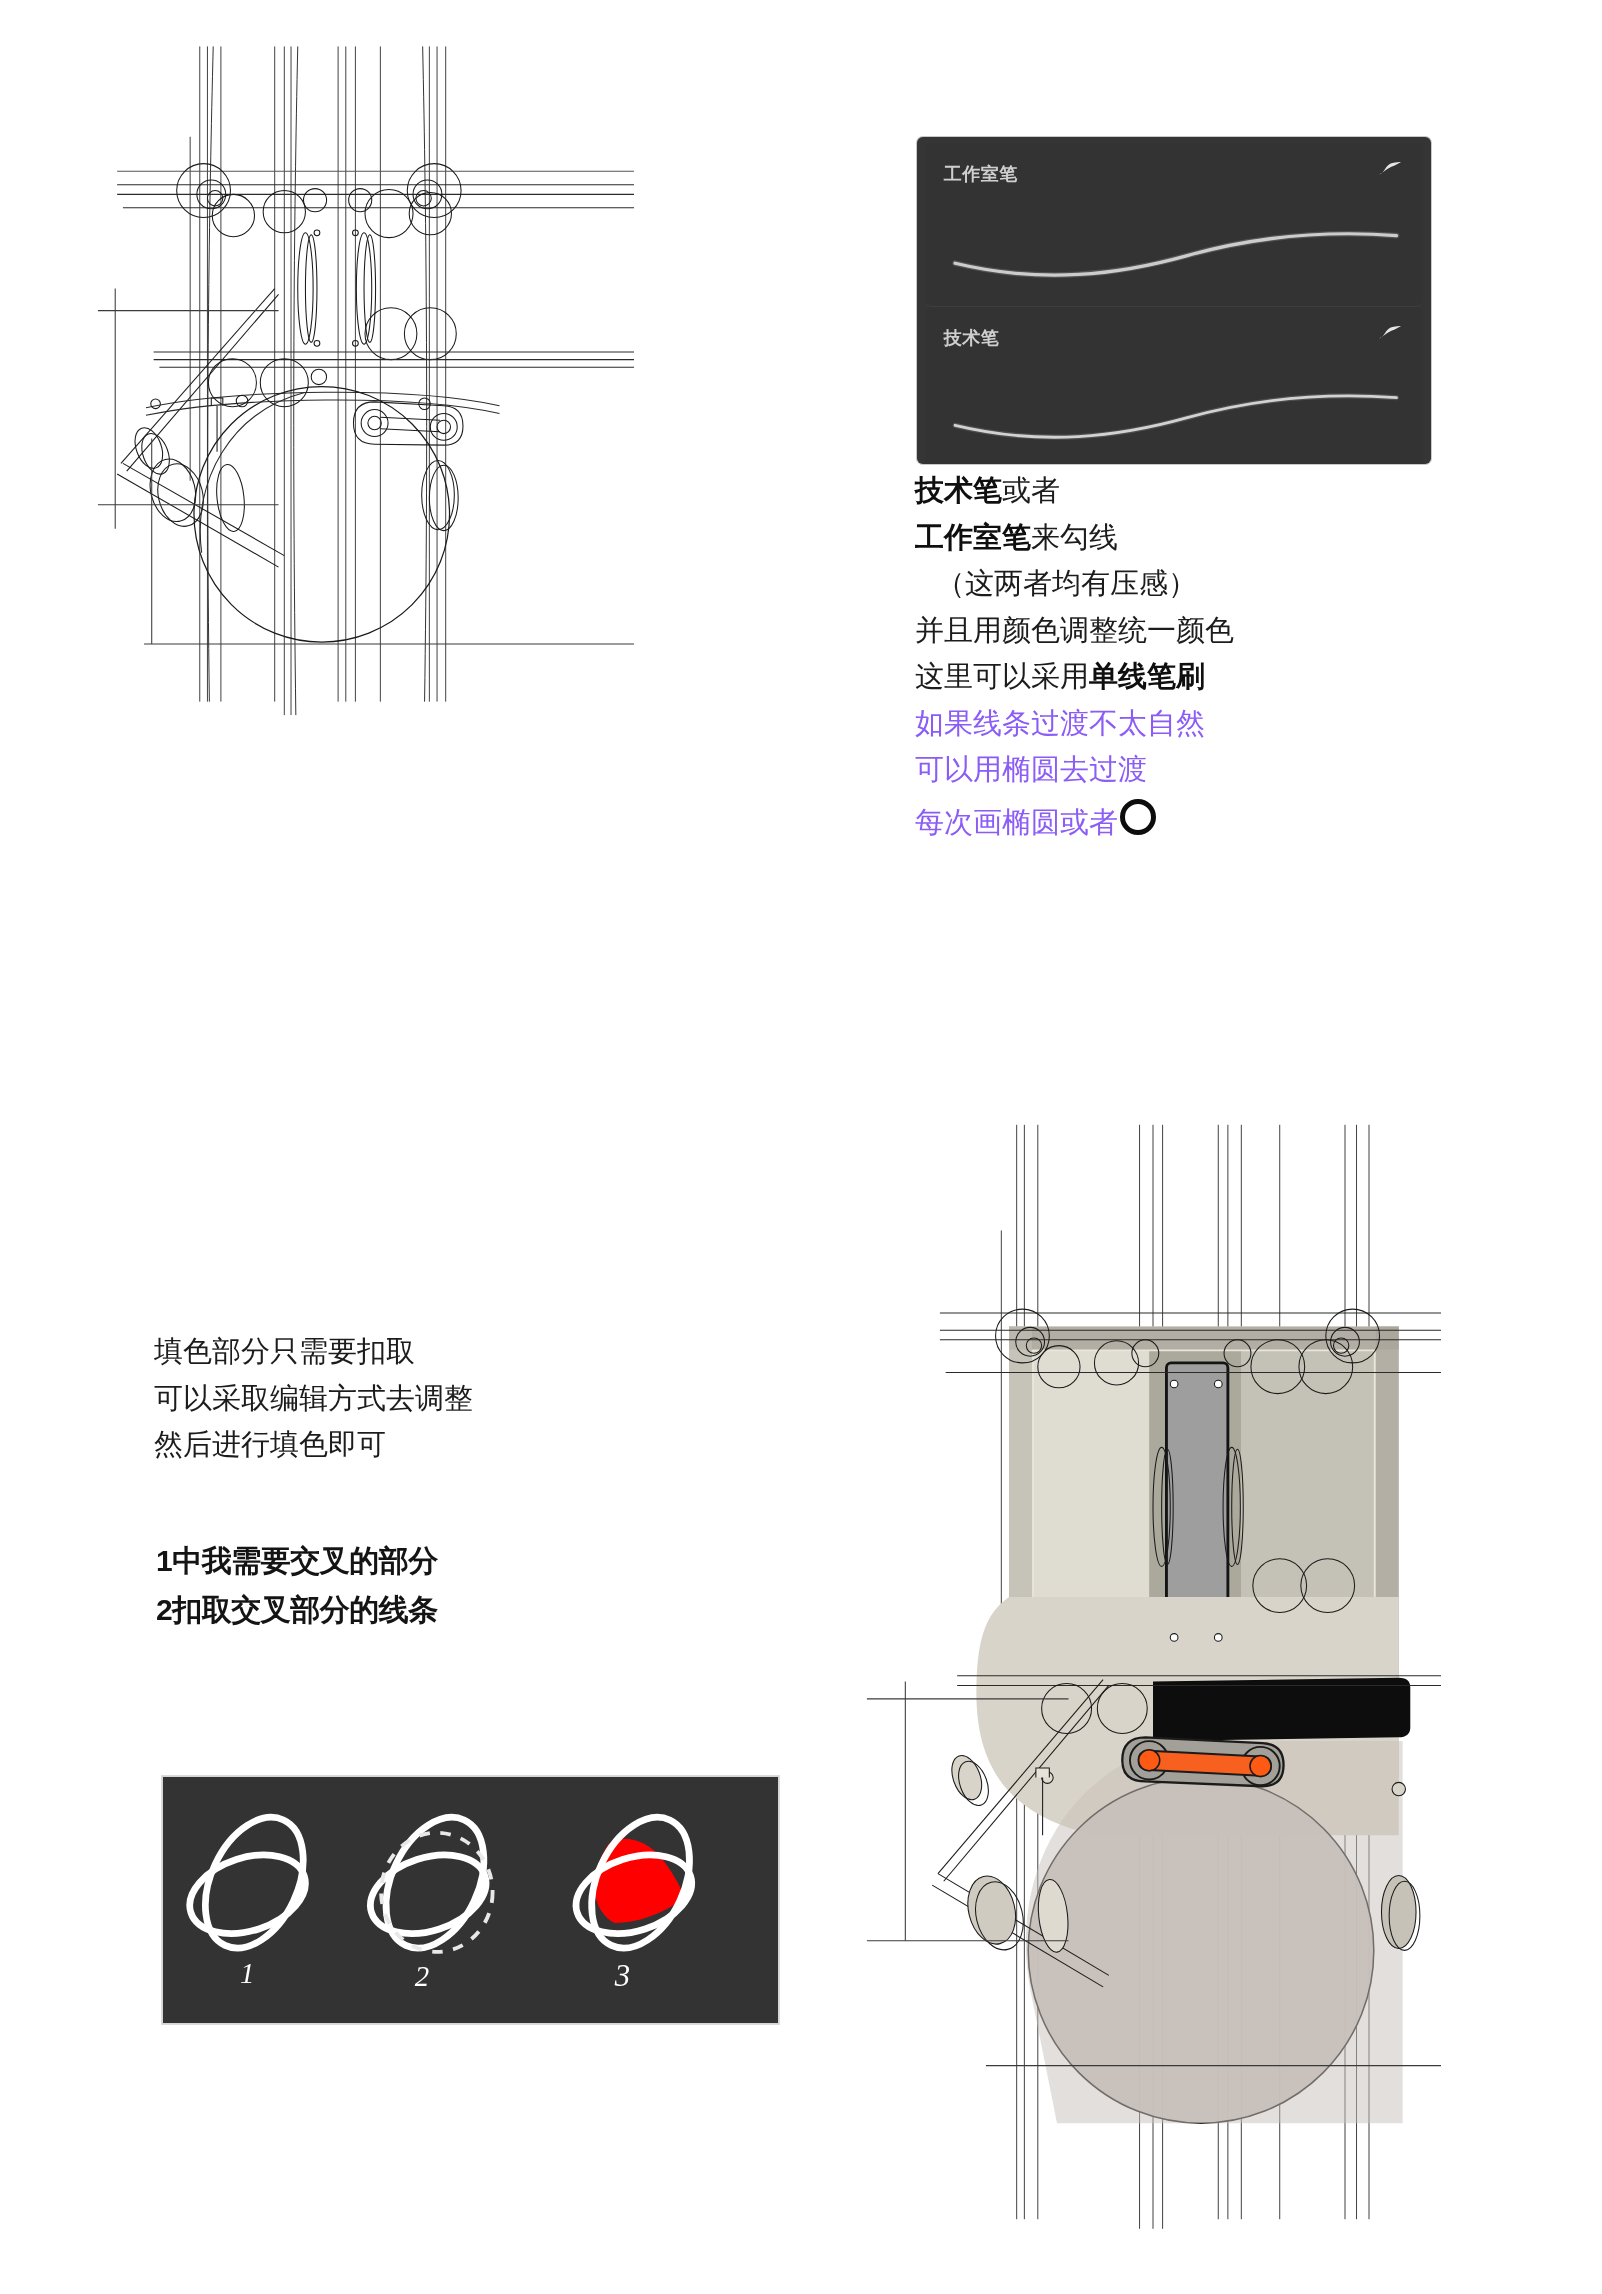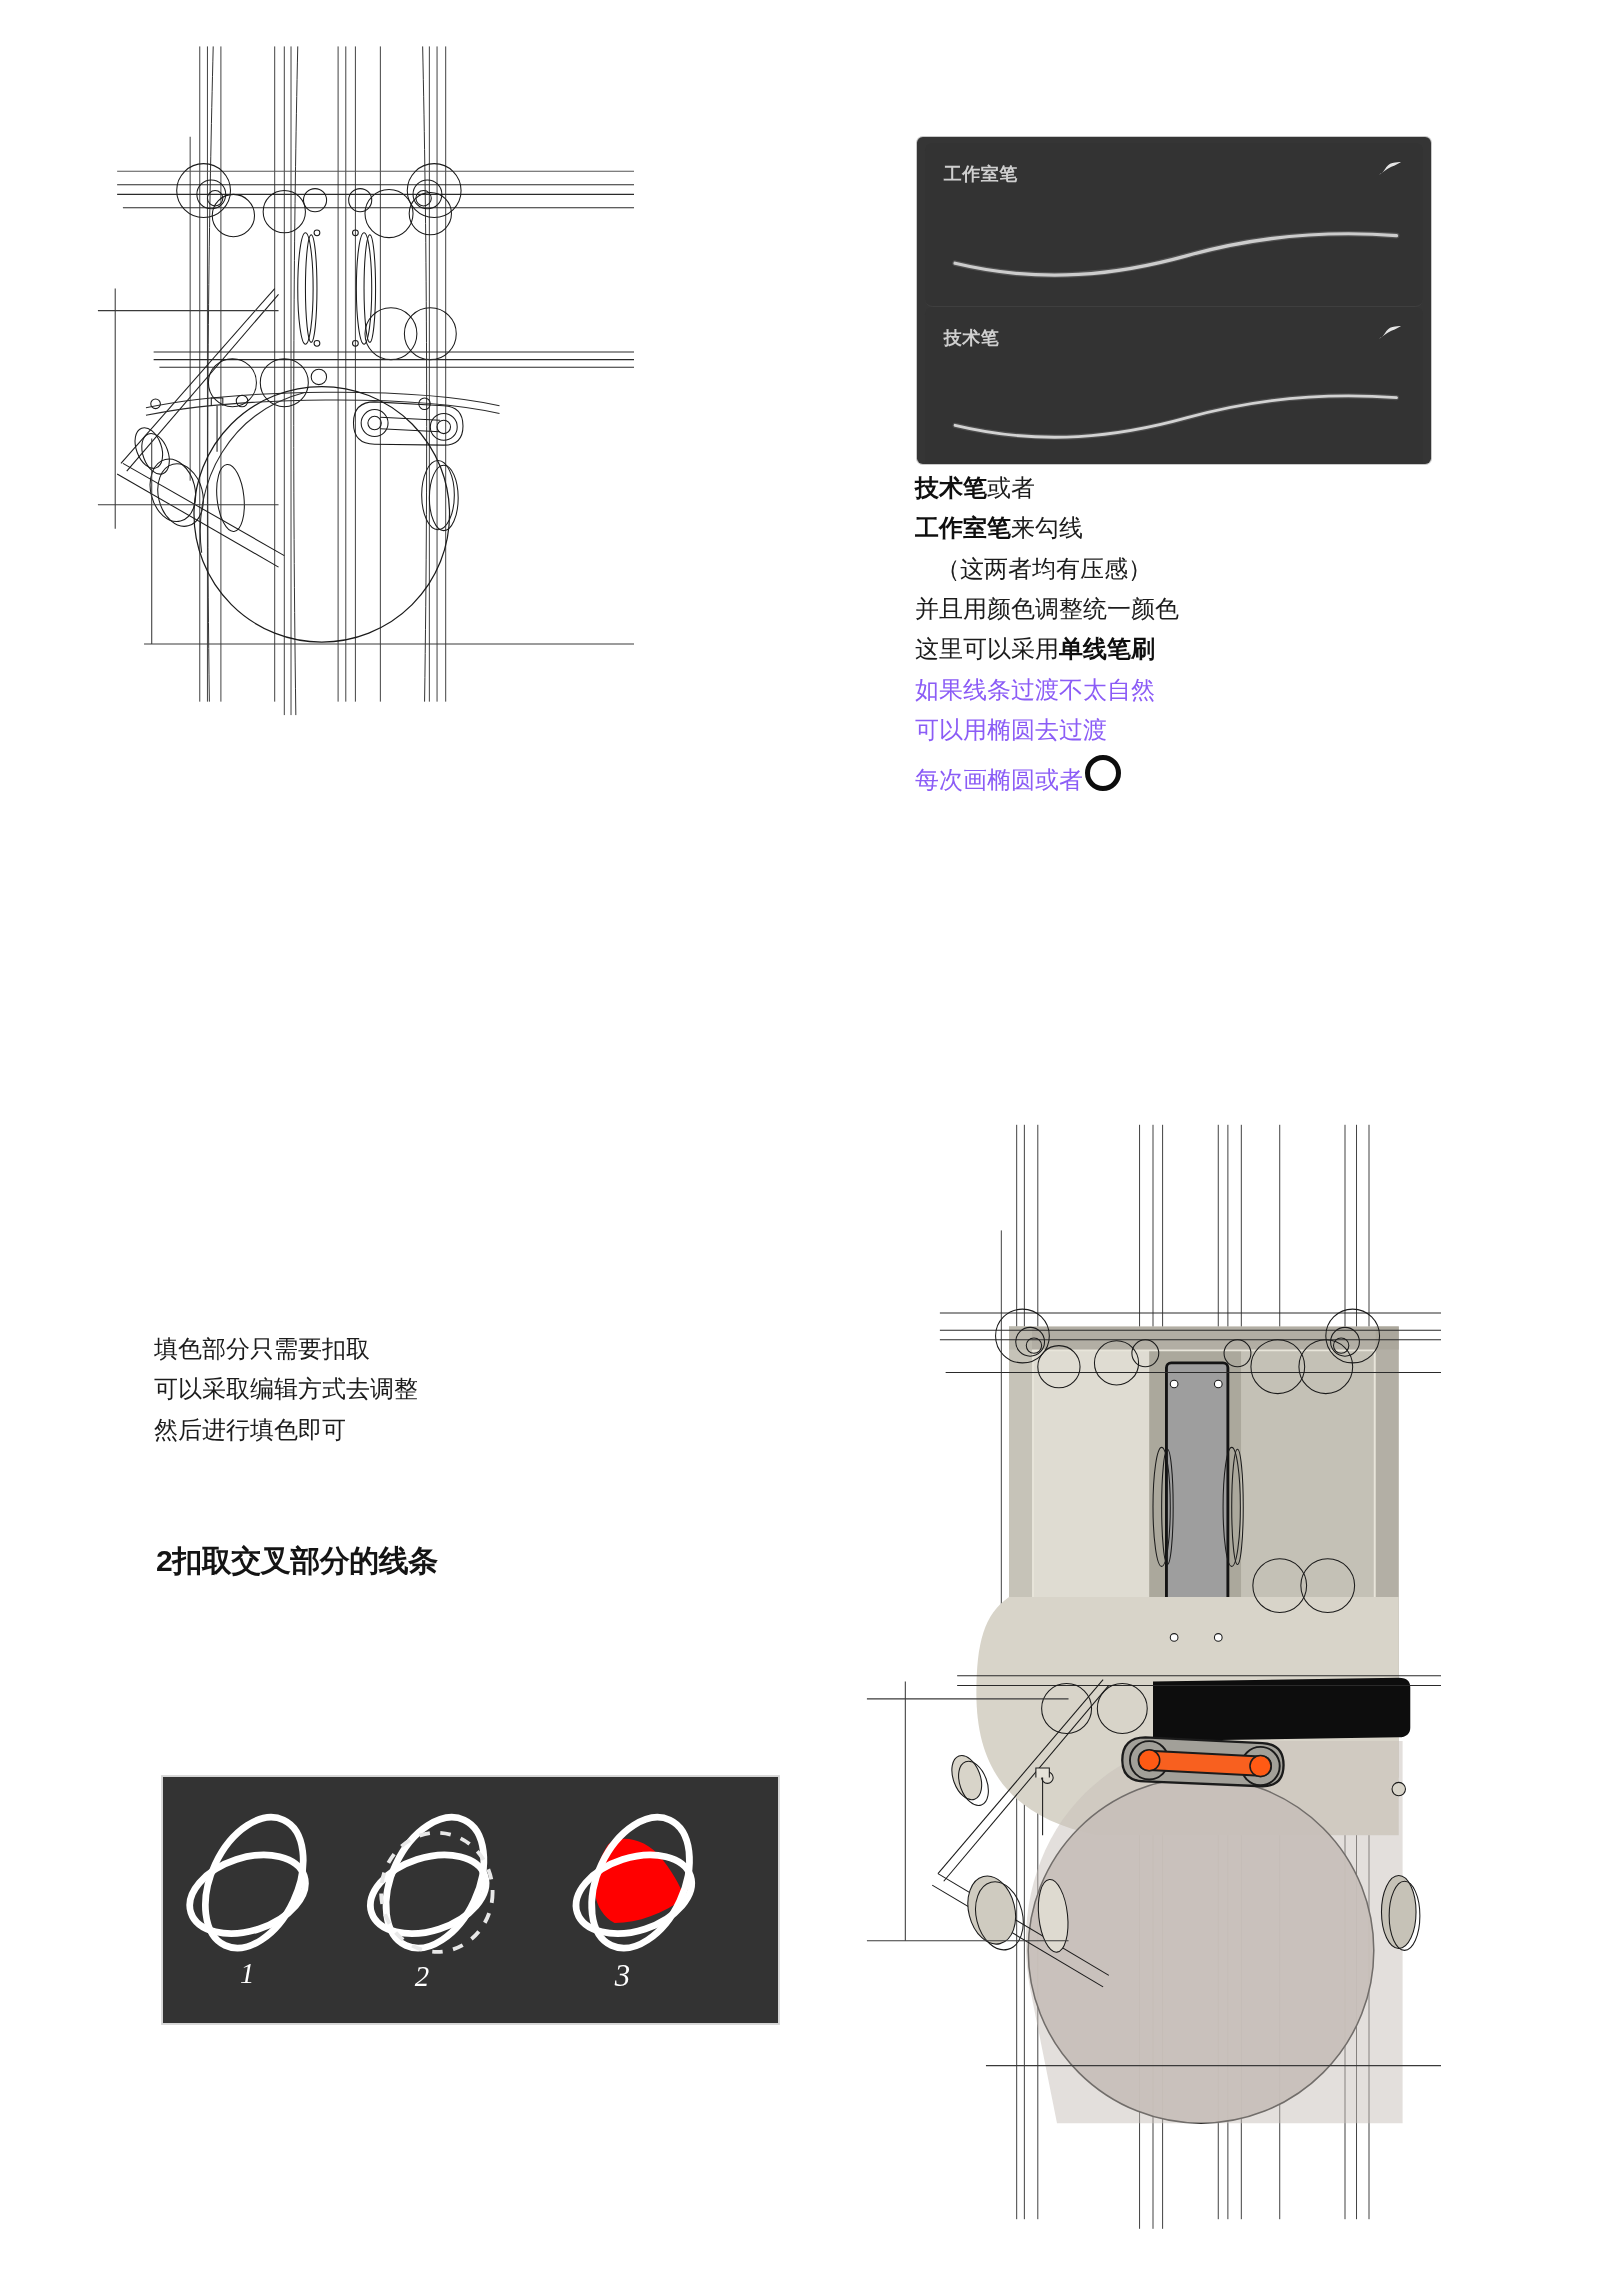--- a/index.html
+++ b/index.html
@@ -53,21 +53,21 @@
   .brush-stroke {
     position: absolute;
     left: 13.4px; right: 9.6px; top: 61px;
     height: 86px;
   }
 
   
   .note { position: absolute; }
   .note p {
     margin: 0 0 10.6px 0;
-    font-size: 24px;
+    font-size: 29px;
     line-height: 1.24;
     white-space: nowrap;
     color: #3c3c3c;
     font-weight: 500;
   }
   .note p.dark { color: #1c1c1c; }
   .note p.grey { color: #8b5cf6; }
   .note p.bold { font-weight: bold; color: #111111; }
   .note .b { font-weight: bold; color: #0f0f0f; }
   .note .indent { padding-left: 21px; }
@@ -262,20 +262,21 @@
   <p class="grey"><span>每次画椭圆或者</span><span class="ring"></span></p>
 </div>
 
 <div class="note" style="left:154px; top:1336px; width:596px;font-family:Liberation Mono, monospace;">
   <p class="dark">填色部分只需要扣取</p>
   <p class="dark">可以采取编辑方式去调整</p>
   <p class="dark">然后进行填色即可</p>
 </div>
 
 <div class="note steps" style="left:156px; top:1543px; width:730px;">
+  <p>1中我需要交叉的部分</p>
   <p>2扣取交叉部分的线条</p>
 </div>
 
 <div id="ellipse-panel" class="abs">
   <svg width="615" height="246" viewBox="0 0 640 256">
     <rect x="0" y="0" width="640" height="256" fill="#333333"></rect>
 
     <g stroke="#ffffff" stroke-width="7" fill="none" stroke-linecap="round">
       <ellipse cx="95" cy="110" rx="45" ry="72" transform="rotate(25 95 110)"></ellipse>
       <ellipse cx="88" cy="122" rx="62" ry="38" transform="rotate(-18 88 122)"></ellipse>

